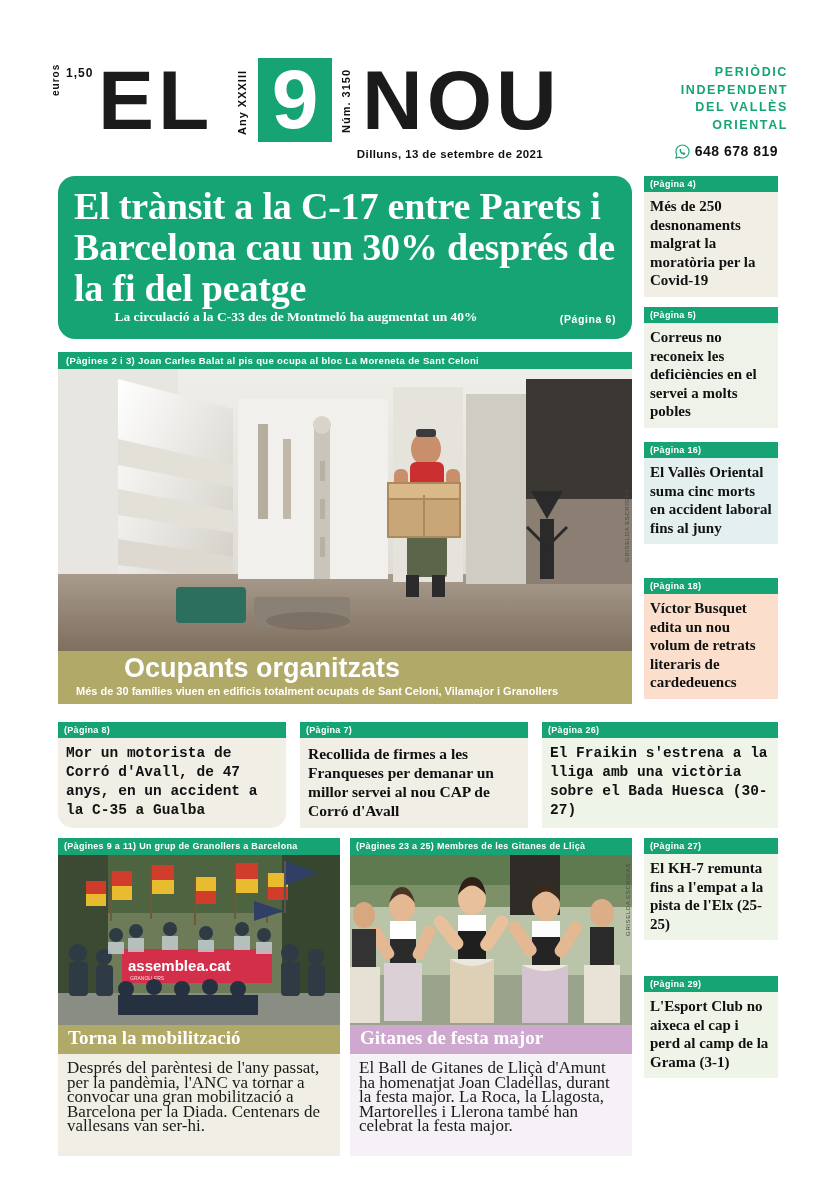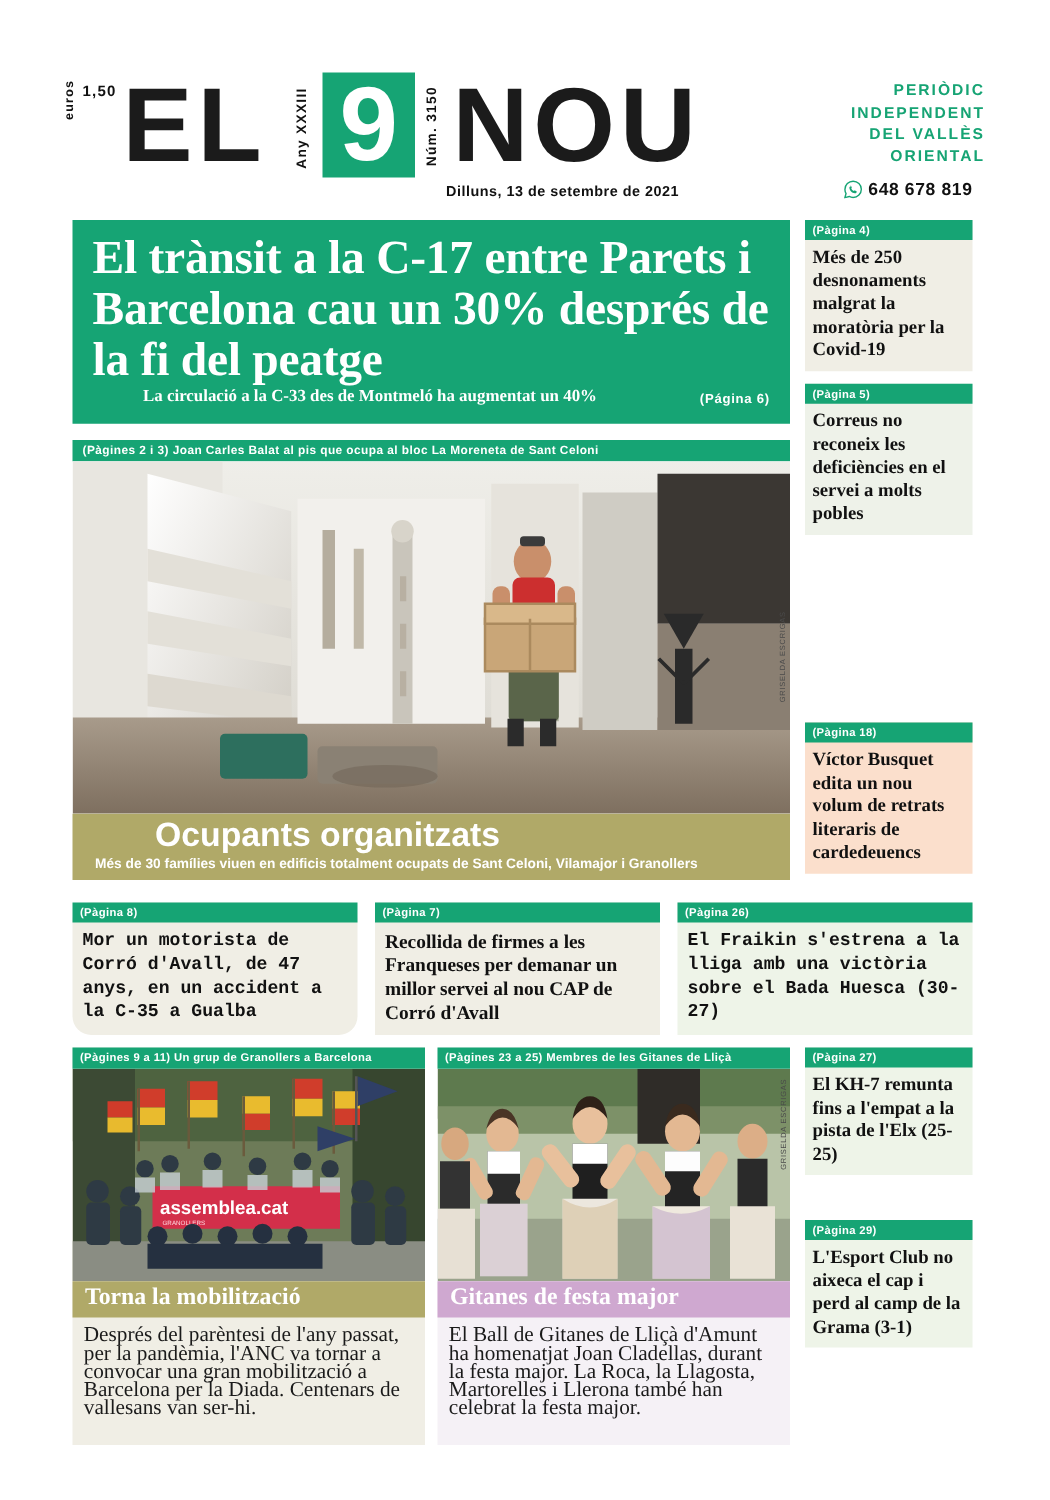--- a/index.html
+++ b/index.html
@@ -76,21 +76,21 @@
   }
   .wa-icon { width:15px; height:15px; display:block; }
   .whats-num {
     font-family:"Liberation Sans", sans-serif; font-weight:bold;
     font-size:14px; letter-spacing:0.5px; color:#111;
   }
 
   
   .lead {
     position:absolute; left:58px; top:176px; width:574px; height:163px;
-    background:#16a474; padding:10px 16px 0 16px;
+    background:#16a474; padding:10px 16px 0 16px;border-radius:17px;
   }
   .lead h1 {
     font-family:"Liberation Serif", serif; font-weight:bold;
     font-size:38px; line-height:41px; color:#ffffff; letter-spacing:-0.2px;
   }
   .lead-sub {
     position:absolute; left:18px; bottom:14px; width:440px;
     font-family:"Liberation Serif", serif; font-weight:bold;
     font-size:13.5px; color:#ffffff;text-align:center;
   }
@@ -290,20 +290,24 @@
   </div>
 
   <div class="sb" style="left:644px; top:176px; background:#f0eee5;">
     <div class="sb-tag">(Pàgina 4)</div>
     <div class="sb-body">Més de 250 desnonaments malgrat la moratòria per la Covid-19</div>
   </div>
   <div class="sb" style="left:644px; top:307px; background:#eef2e9;">
     <div class="sb-tag">(Pàgina 5)</div>
     <div class="sb-body">Correus no reconeix les deficiències en el servei a molts pobles</div>
   </div>
+  <div class="sb" style="left:644px; top:442px; background:#e4eff0;">
+    <div class="sb-tag">(Pàgina 16)</div>
+    <div class="sb-body">El Vallès Oriental suma cinc morts en accident laboral fins al juny</div>
+  </div>
   <div class="sb" style="left:644px; top:578px; background:#fbdfcc;">
     <div class="sb-tag">(Pàgina 18)</div>
     <div class="sb-body">Víctor Busquet edita un nou volum de retrats literaris de cardedeuencs</div>
   </div>
 
   <div class="brief sans-brief" style="left:58px; top:722px; width:228px; background:#f0eee5;border-radius:15px;">
     <div class="brief-tag">(Pàgina 8)</div>
     <div class="brief-body">Mor un motorista de Corró d'Avall, de 47 anys, en un accident a la C-35 a Gualba</div>
   </div>
   <div class="brief serif-brief" style="left:300px; top:722px; width:228px; background:#f0eee5;">

